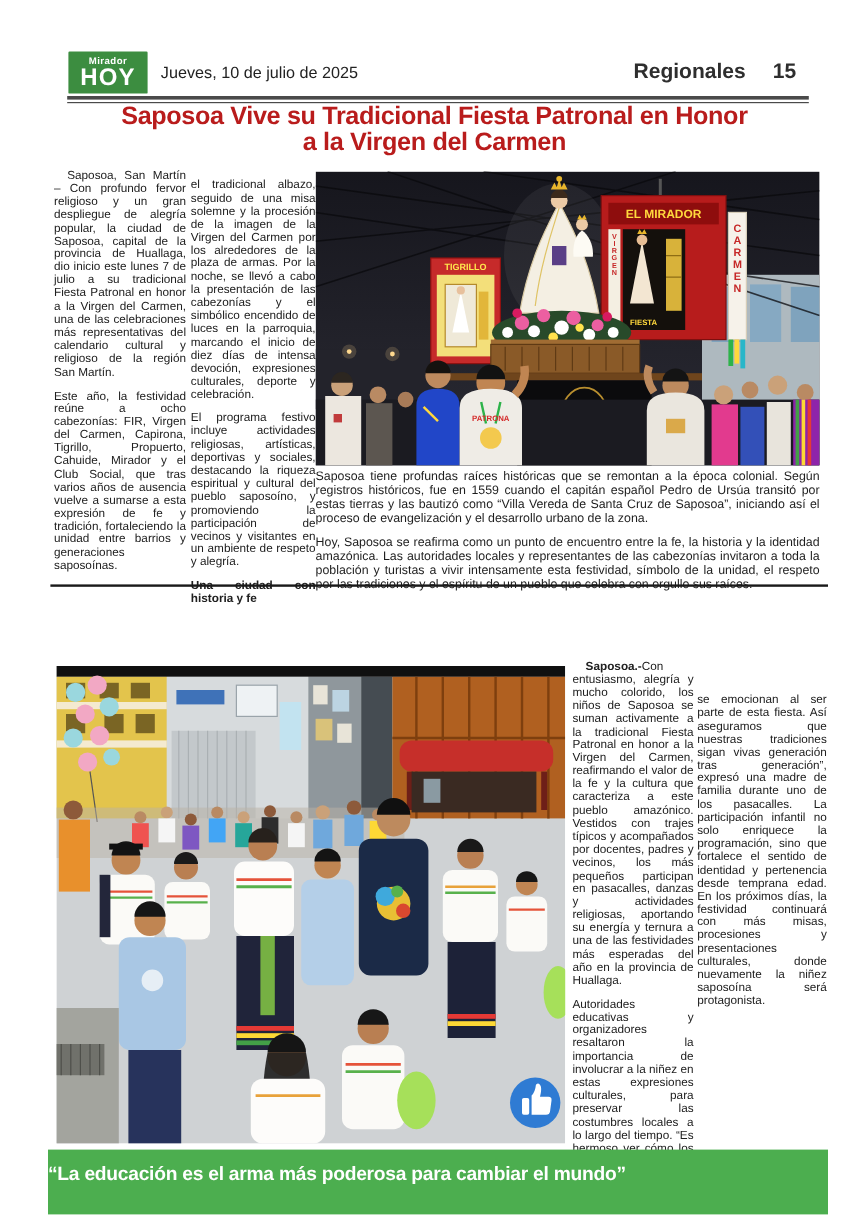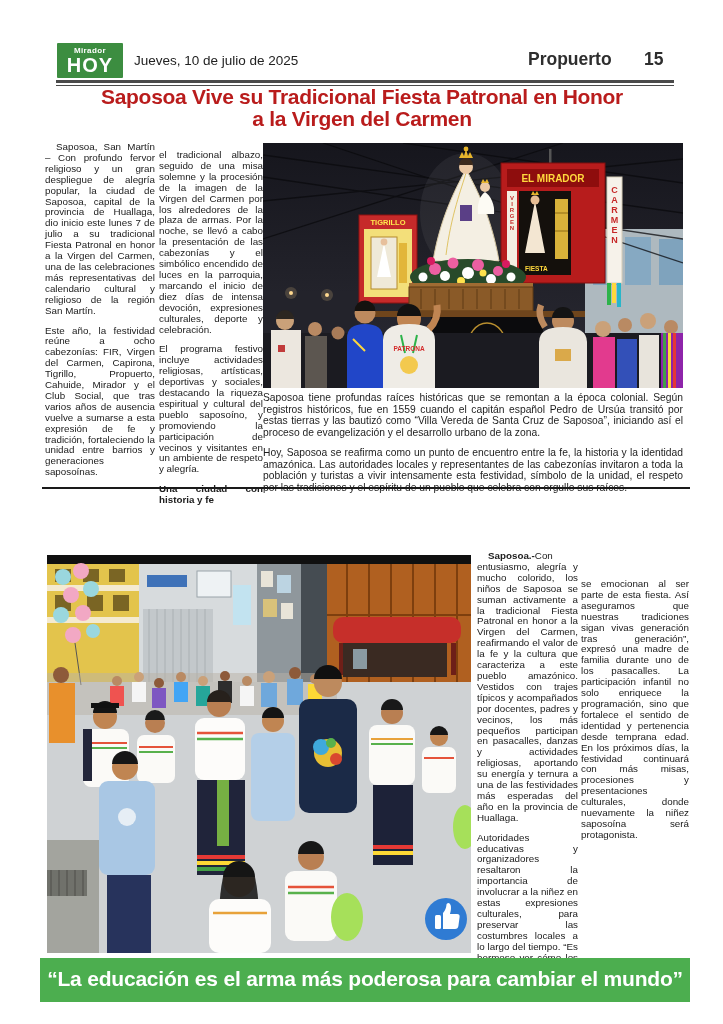--- a/index.html
+++ b/index.html
@@ -41,35 +41,35 @@
   svg text{font-family:"Liberation Sans",sans-serif;}
   .vtext{writing-mode:vertical-rl;text-orientation:upright;}
 
   .caption{position:absolute;left:263px;top:392px;width:420px;font-size:10.3px;
            line-height:11.5px;text-align:justify;color:#1d1d1d;}
   .caption p{margin:0 0 9px 0;}
 
   .divider{position:absolute;left:42px;top:487px;width:648px;height:2px;background:#1a1a1a;}
 
   
-  .banner{position:absolute;left:40px;top:958px;width:650px;height:44px;background:#4cae4f;
-          color:#ffffff;text-align:center;font-weight:bold;font-size:21px;line-height:41px;
+  .banner{position:absolute;left:40px;top:958px;width:650px;height:54px;background:#4cae4f;
+          color:#ffffff;font-weight:bold;font-size:16px;line-height:41px;
           letter-spacing:-0.2px;}
 </style>
 </head>
 <body>
 
 <div class="page">
 
   <div class="logo">
     <div class="d">Mirador</div>
     <div class="h">HOY</div>
   </div>
   <div class="date">Jueves, 10 de julio de 2025</div>
-  <div class="section">Propuerto</div>
+  <div class="section">Regionales</div>
   <div class="pageno">15</div>
   <div class="hrule"></div>
 
   <div class="headline" id="a1-title">
     <div>Saposoa Vive su Tradicional Fiesta Patronal en Honor</div>
     <div>a la Virgen del Carmen</div>
   </div>
 
   <div class="col" id="a1c1">
     <p class="indent">Saposoa, San Martín – Con profundo fervor religioso y un gran despliegue de alegría popular, la ciudad de Saposoa, capital de la provincia de Huallaga, dio inicio este lunes 7 de julio a su tradicional Fiesta Patronal en honor a la Virgen del Carmen, una de las celebraciones más representativas del calendario cultural y religioso de la región San Martín.</p>

